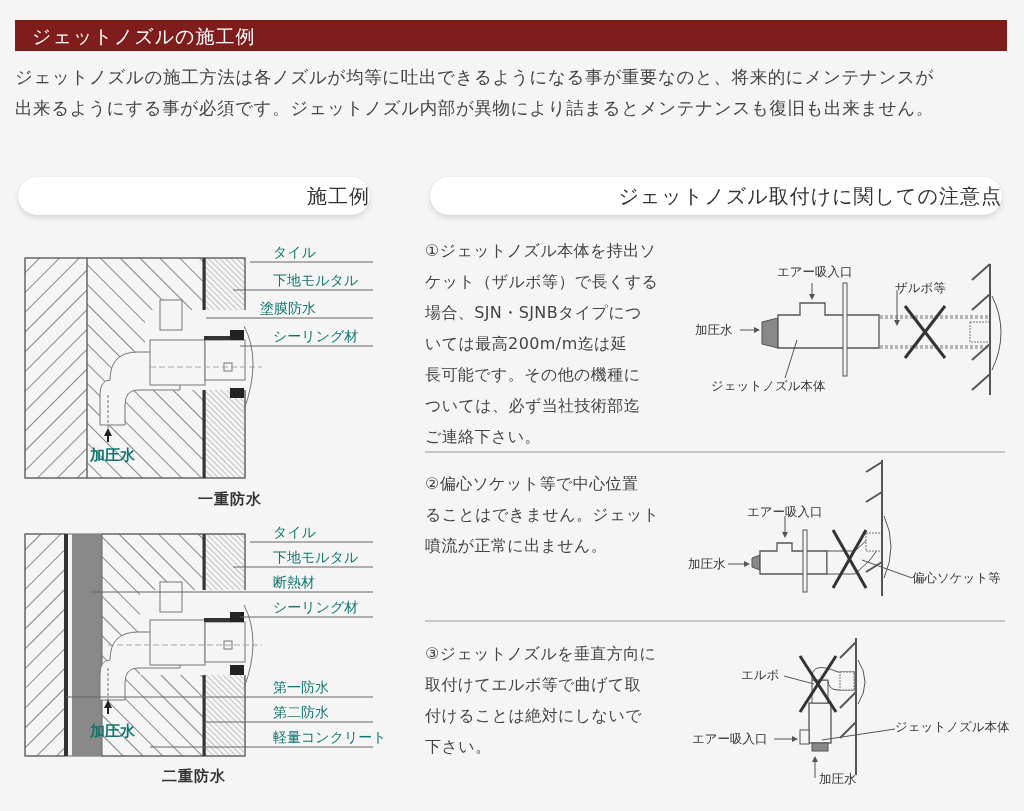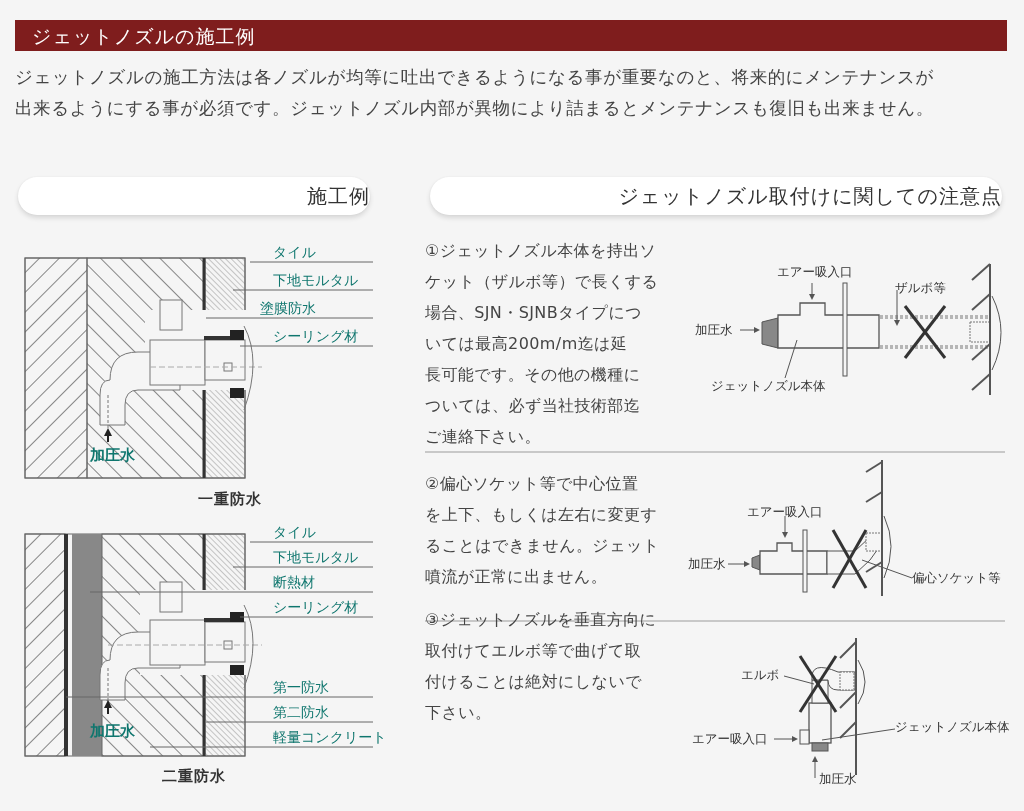--- a/index.html
+++ b/index.html
@@ -141,28 +141,27 @@
   <div>いては最高200m/m迄は延</div>
   <div>長可能です。その他の機種に</div>
   <div>ついては、必ず当社技術部迄</div>
   <div>ご連絡下さい。</div>
 </div>
 
 <div class="divider" style="top:451px;"></div>
 
 <div class="note" style="top:468px;">
   <div>②偏心ソケット等で中心位置</div>
-  <div>を上下、もしくは左右に変更す</div>
   <div>ることはできません。ジェット</div>
   <div>噴流が正常に出ません。</div>
 </div>
 
 <div class="divider" style="top:620px;"></div>
 
-<div class="note" style="top:604px;">
+<div class="note" style="top:638px;">
   <div>③ジェットノズルを垂直方向に</div>
   <div>取付けてエルボ等で曲げて取</div>
   <div>付けることは絶対にしないで</div>
   <div>下さい。</div>
 </div>
 
 <svg style="left:0;top:0;" width="1024" height="811">
   <path d="M762 322 L778 318 L778 348 L762 344 Z" fill="#888" stroke="#555"></path>
   <path d="M778 315 L800 315 L800 303 L825 303 L825 315 L879 315 L879 348 L778 348 Z" fill="#f5f5f5" stroke="#555" stroke-width="1.3"></path>
   <rect x="843" y="283" width="4" height="93" fill="#f5f5f5" stroke="#555"></rect>

